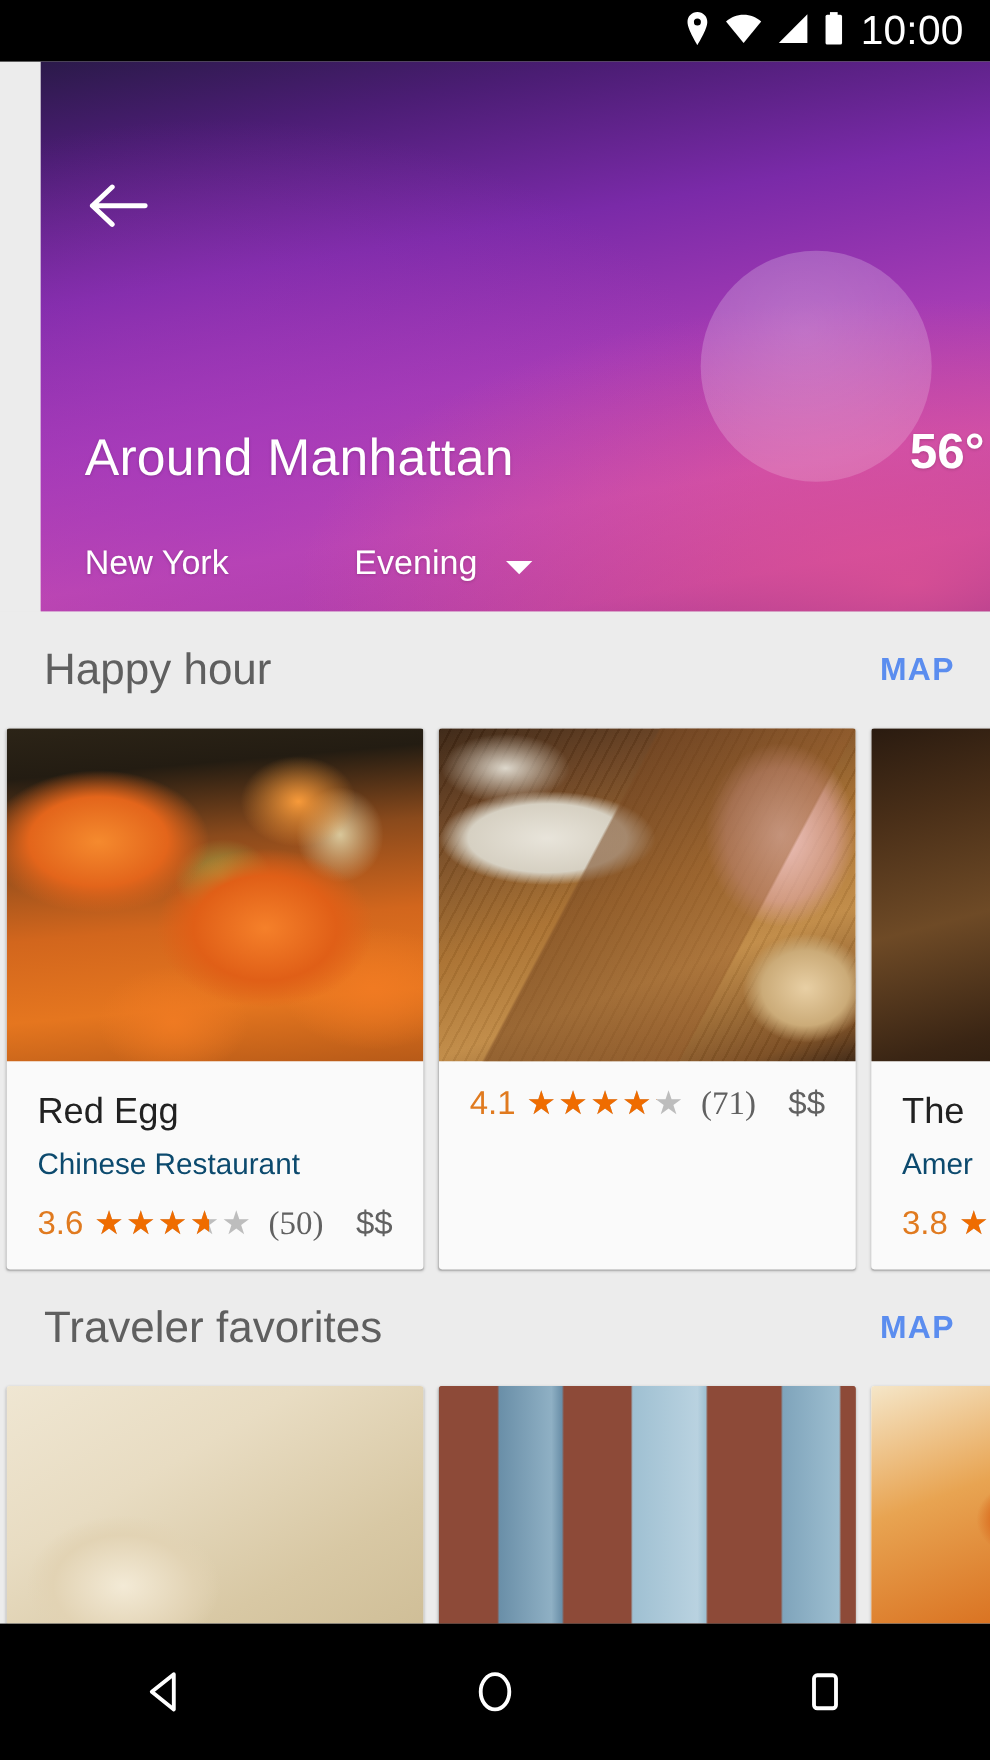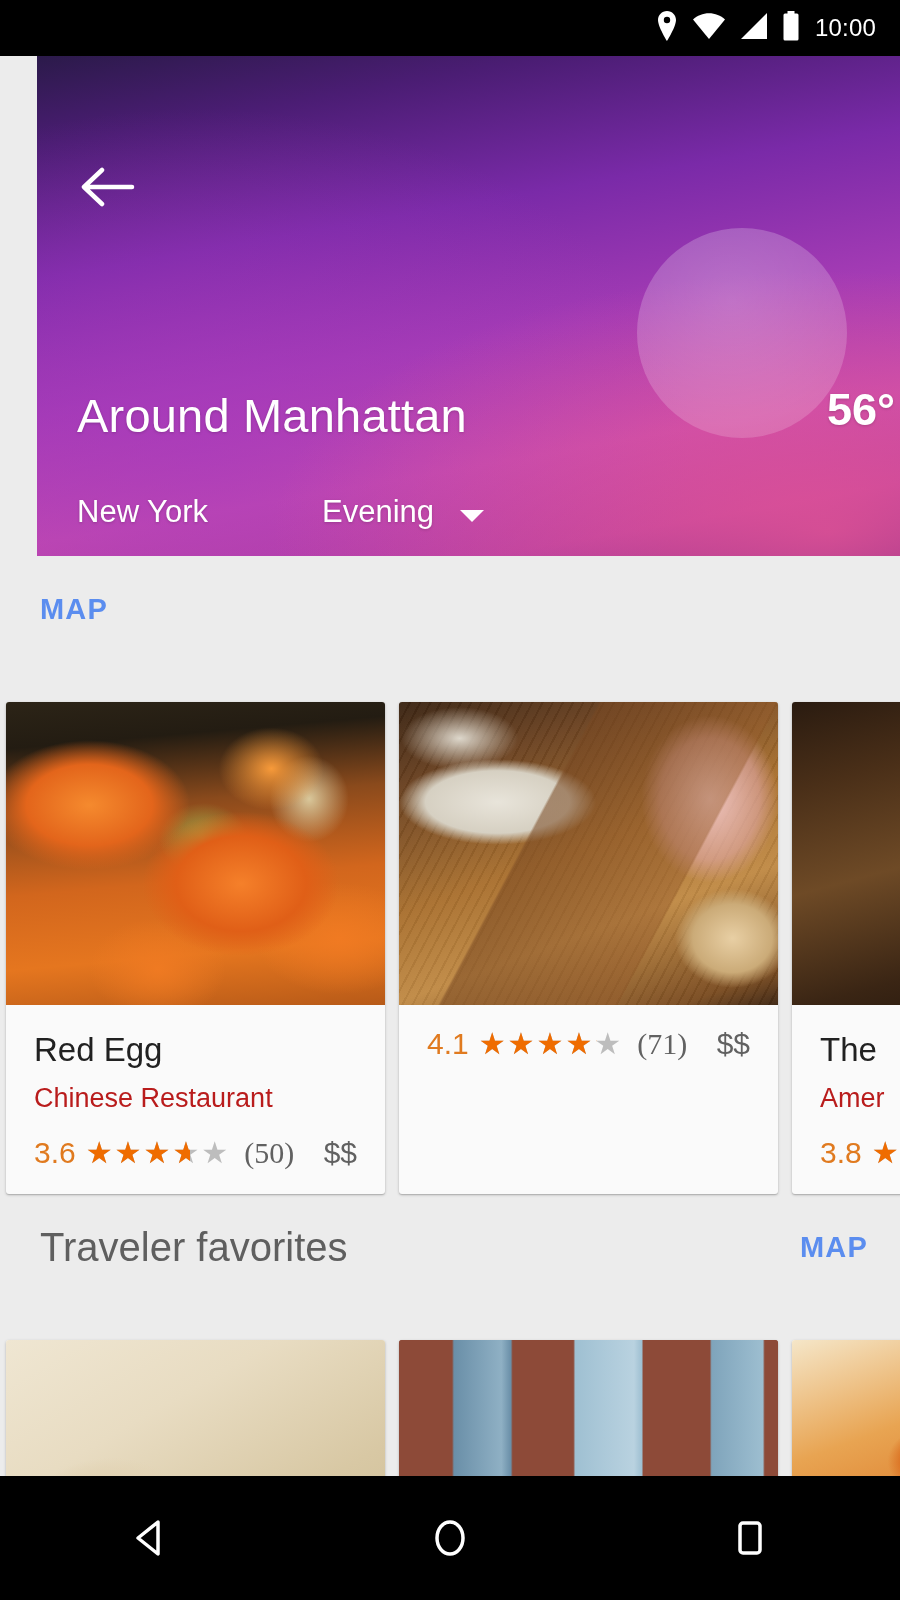--- a/index.html
+++ b/index.html
@@ -10,21 +10,21 @@
   }
   .phone { position:relative; width:900px; height:1600px; overflow:hidden; background:#ececec; }
 
   
   .statusbar {
     position:absolute; top:0; left:0; width:900px; height:56px;
     background:#000; display:flex; align-items:center; justify-content:flex-end;
     padding-right:24px; gap:13px;
   }
   .sb-icon { display:block; }
-  .sb-time { color:#fff; font-size:24px; letter-spacing:0.2px; margin-left:2px; }
+  .sb-time { color:#fff; font-size:37px; letter-spacing:0.2px; margin-left:2px; }
 
   
   .header {
     position:absolute; top:56px; left:0; width:900px; height:500px;
     overflow:hidden;
     background:
       radial-gradient(ellipse 900px 420px at 88% 95%, rgba(231,86,150,0.78) 0%, rgba(231,86,150,0) 62%),
       radial-gradient(ellipse 760px 520px at 18% 78%, rgba(168,58,190,0.60) 0%, rgba(168,58,190,0) 65%),
       linear-gradient(170deg, #2b1a4a 0%, #4b1d74 14%, #7a2aa8 34%, #a33bb4 55%, #c44bae 74%, #b43f9e 88%, #6d2080 100%);
     margin-left: 37px;
@@ -73,27 +73,27 @@
   }
   .section-title { font-size:40px; color:#5f5f5f; font-weight:400; }
   .map-link {
     font-size:29px; color:#5b8def; font-weight:700; letter-spacing:1.2px; cursor:pointer;
   }
 
   .row { display:flex; gap:14px; padding-left:6px; }
   .card {
     width:379px; flex:0 0 379px; background:#fafafa;
     border-radius:3px; box-shadow:0 1px 3px rgba(0,0,0,0.22), 0 1px 1px rgba(0,0,0,0.12);
-    overflow:hidden; cursor:pointer;margin-top:40px;
+    overflow:hidden; cursor:pointer;
   }
   .card.partial { flex:0 0 379px; }
   .card-img { width:100%; height:303px; position:relative; overflow:hidden; }
   .card-body { padding:26px 28px 0 28px; }
   .card-name { font-size:33px; color:#212121; font-weight:400; white-space:nowrap; }
-  .card-cat { font-size:27px; color:#b91c1c; margin-top:14px; white-space:nowrap; }
+  .card-cat { font-size:27px; color:#0c4a6e; margin-top:14px; white-space:nowrap; }
   .card-foot {
     display:flex; align-items:center; padding:22px 28px 24px 28px; white-space:nowrap;
   }
   .rating-num { font-size:30px; color:#e07a1f; margin-right:10px; }
   .stars { position:relative; display:inline-block; height:30px; line-height:30px; }
   .stars .bg { color:#bdbdbd; font-size:30px; letter-spacing:2px; }
   .stars .fg {
     position:absolute; left:0; top:0; overflow:hidden; white-space:nowrap;
     color:#ef6c00; font-size:30px; letter-spacing:2px;
   }
@@ -198,20 +198,21 @@
     <div class="hdr-sub">
       <span class="hdr-city">New York</span>
       <span class="hdr-timeofday">Evening</span>
       <span class="caret"></span>
     </div>
   </div>
 
   <div class="content">
 
     <div class="section-head">
+      <span class="section-title">Happy hour</span>
       <span class="map-link">MAP</span>
     </div>
 
     <div class="row">
 
       <div class="card">
         <div class="card-img">
           <div class="ph ph-redegg"></div>
         </div>
         <div class="card-body">

